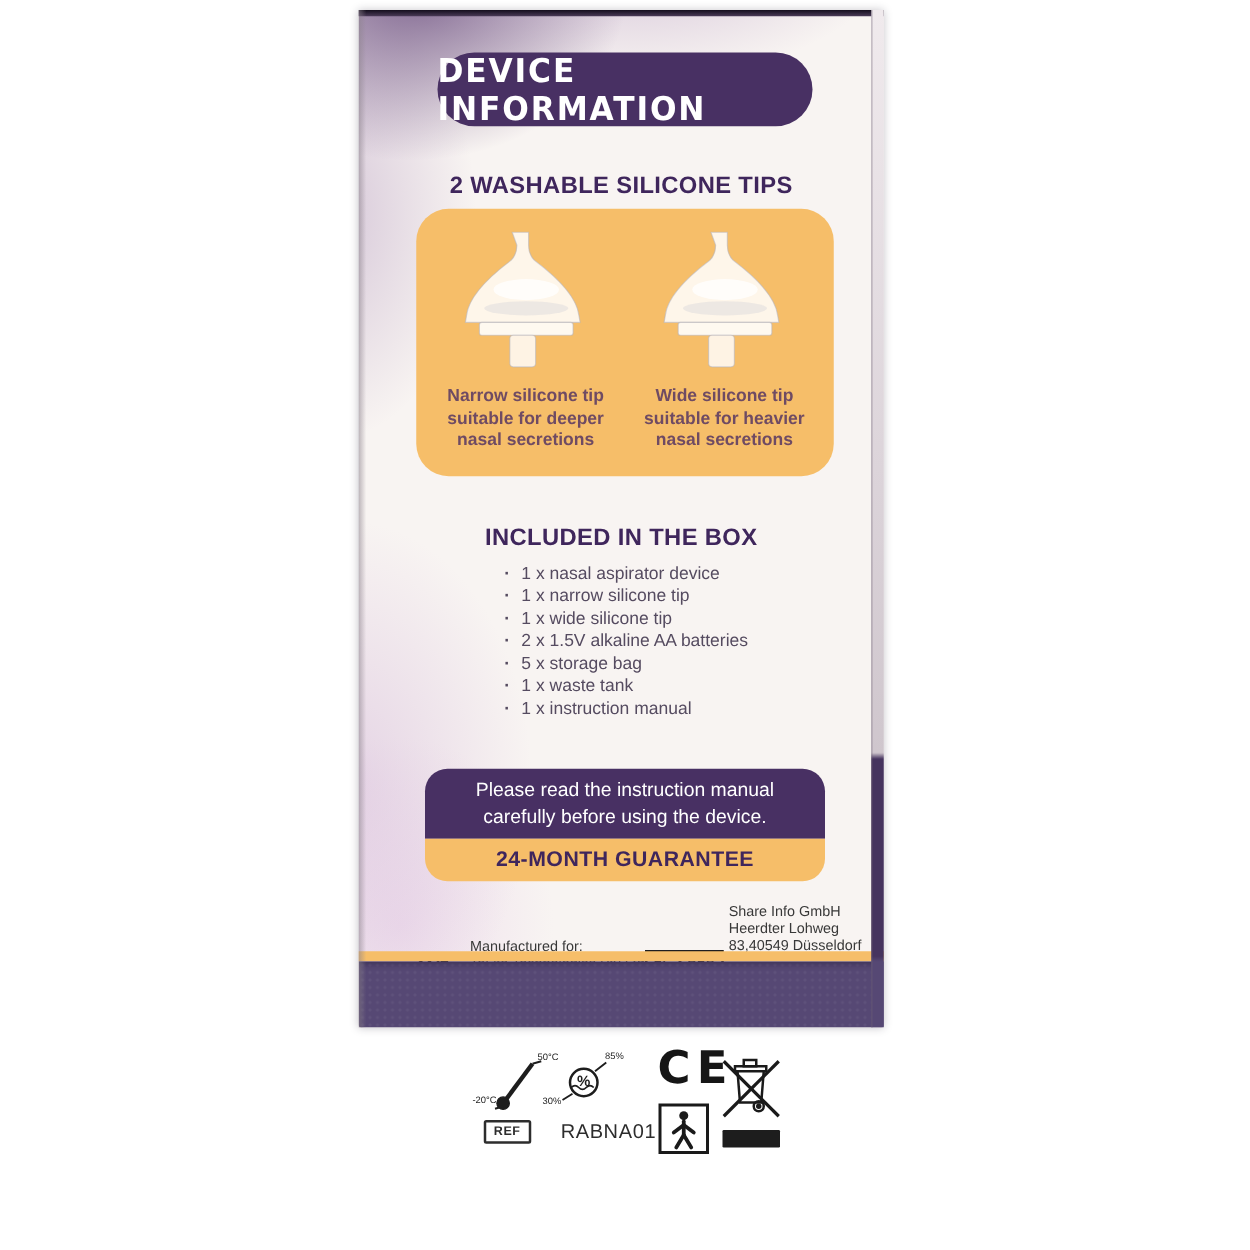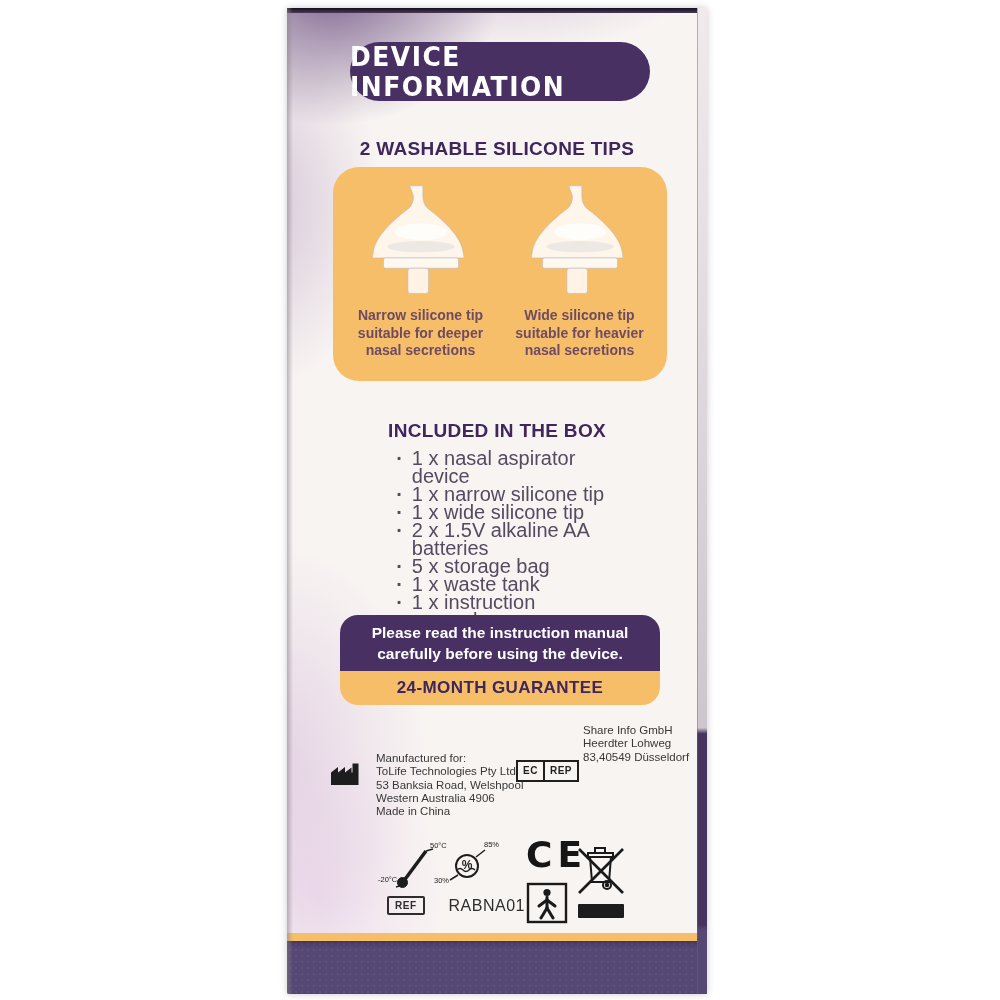--- a/index.html
+++ b/index.html
@@ -5,21 +5,21 @@
   :root{
     --purple:#483063; --yellow:#F6BE69; --heading:#3F265C;
     --body:#554B60; --caption:#6F4B63; --band:#564874; --ink:#262626;
   }
   *{margin:0;padding:0;box-sizing:border-box;}
   html,body{width:1000px;height:1000px;}
   body{background:#ffffff;font-family:"Liberation Sans","DejaVu Sans",sans-serif;position:relative;overflow:hidden;}
 
   
   .box{
-    position:absolute;left:287px;top:8px;width:420px;height:986px;
+    position:absolute;left:287px;top:8px;width:420px;height:814px;
     background-color:#f8f4f2;
     background-image:
       radial-gradient(ellipse 240px 190px at 10% -2%, rgba(98,67,120,.80), rgba(98,67,120,0) 72%),
       radial-gradient(ellipse 300px 150px at 52% -6%, rgba(163,130,180,.45), rgba(163,130,180,0) 70%),
       radial-gradient(ellipse 170px 260px at -6% 20%, rgba(150,115,168,.35), rgba(150,115,168,0) 70%),
       radial-gradient(ellipse 210px 300px at -2% 76%, rgba(205,172,212,.45), rgba(205,172,212,0) 70%),
       radial-gradient(ellipse 170px 210px at 8% 90%, rgba(228,200,230,.50), rgba(228,200,230,0) 72%);
     box-shadow:0 0 7px rgba(40,30,50,.25);
     border-radius:2px;
   }
@@ -49,28 +49,28 @@
   
   .tips-panel{position:absolute;left:46px;top:159px;width:334px;height:214px;border-radius:26px;
     background:var(--yellow);display:flex;padding:16px 8px 0;}
   .tip-card{flex:1;text-align:center;}
   .tip-card svg{width:118px;height:118px;}
   .tip-caption{font-size:14px;line-height:17.5px;color:var(--caption);font-weight:600;
     white-space:pre-line;margin-top:2px;}
 
   
   .included-list{position:absolute;top:441px;left:50%;transform:translateX(-48%);list-style:none;}
-  .included-list li{font-size:20px;line-height:18px;color:var(--body);font-weight:500;
+  .included-list li{font-size:14px;line-height:18px;color:var(--body);font-weight:500;
     display:flex;align-items:baseline;}
   .included-list li::before{content:"·";font-weight:800;margin-right:9px;color:var(--body);}
 
   
   .notice{position:absolute;left:53px;top:607px;width:320px;height:56px;background:var(--purple);
     border-radius:18px 18px 0 0;display:flex;align-items:center;justify-content:center;}
-  .notice span{color:#fff;font-size:15.5px;line-height:21px;font-weight:700;text-align:center;white-space:pre-line;}
+  .notice span{color:#fff;font-size:15.5px;line-height:21px;font-weight:400;text-align:center;white-space:pre-line;}
   .guarantee{position:absolute;left:53px;top:663px;width:320px;height:34px;background:var(--yellow);
     border-radius:0 0 18px 18px;display:flex;align-items:center;justify-content:center;}
   .guarantee span{color:var(--heading);font-weight:800;font-size:17px;letter-spacing:.4px;}
 
   
   .reg-text{font-size:11.5px;line-height:13.3px;color:#383838;font-weight:500;white-space:pre-line;}
   .factory-icon{position:absolute;left:43px;top:752px;width:33px;height:26px;}
   .mfr-text{position:absolute;left:89px;top:744px;}
   .ecrep-icon{position:absolute;left:229px;top:752px;display:flex;align-items:flex-end;}
   .ecrep-icon .cell{border:2px solid #1f1f1f;color:#1f1f1f;font-size:10px;font-weight:700;

